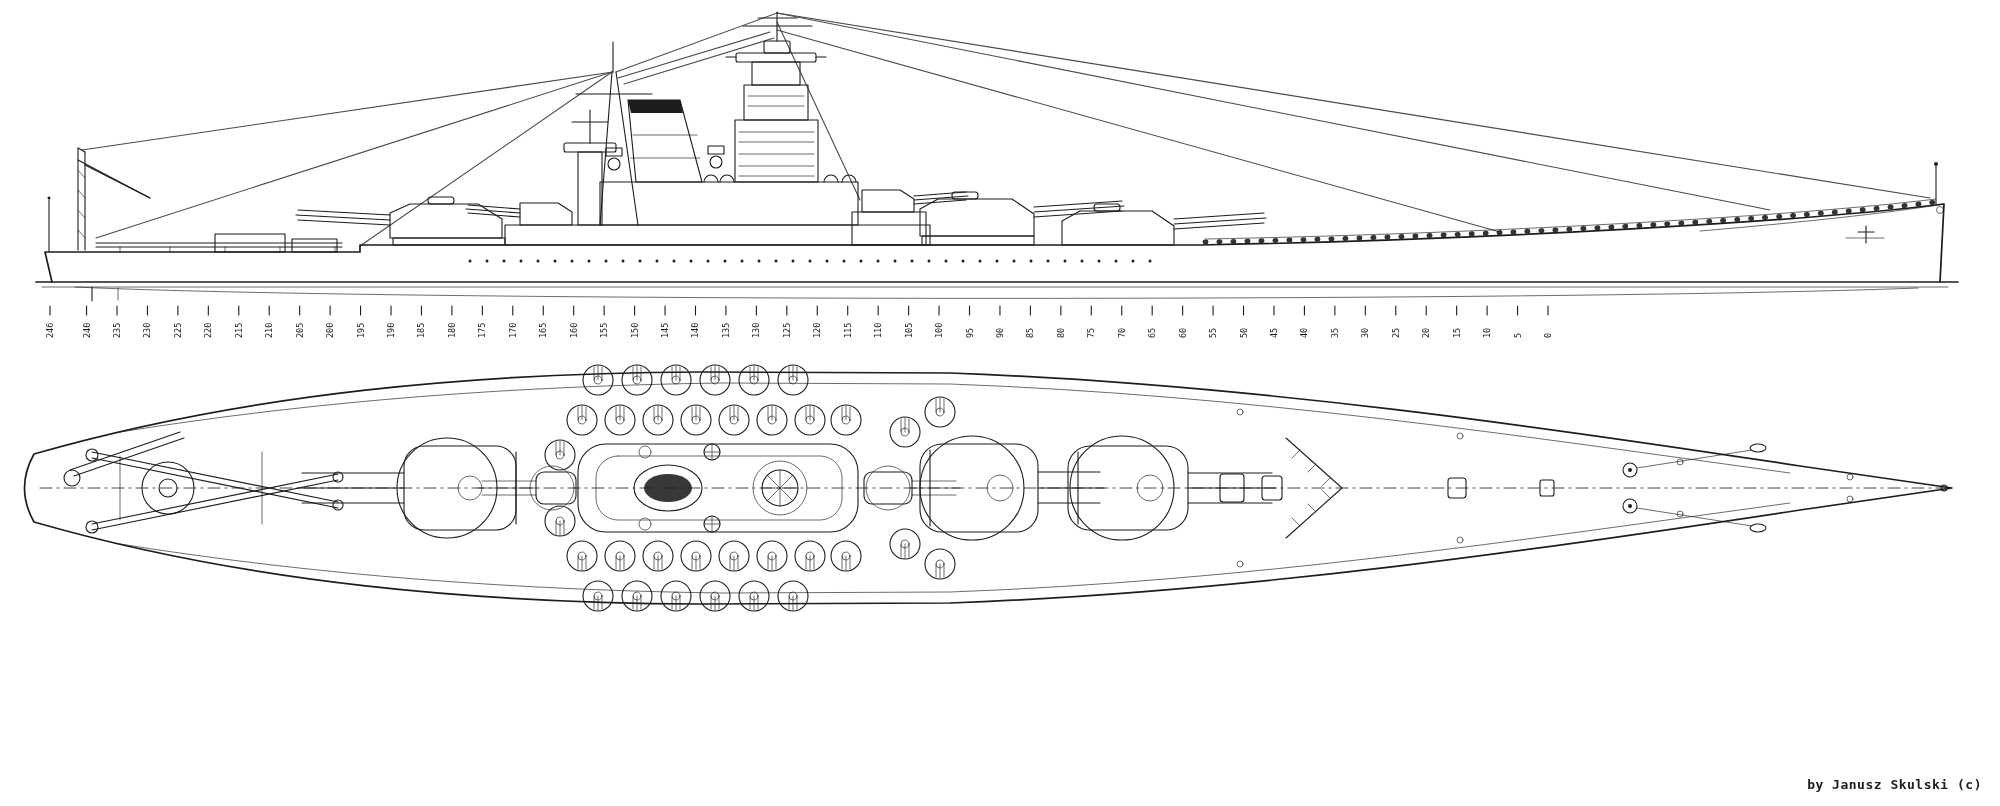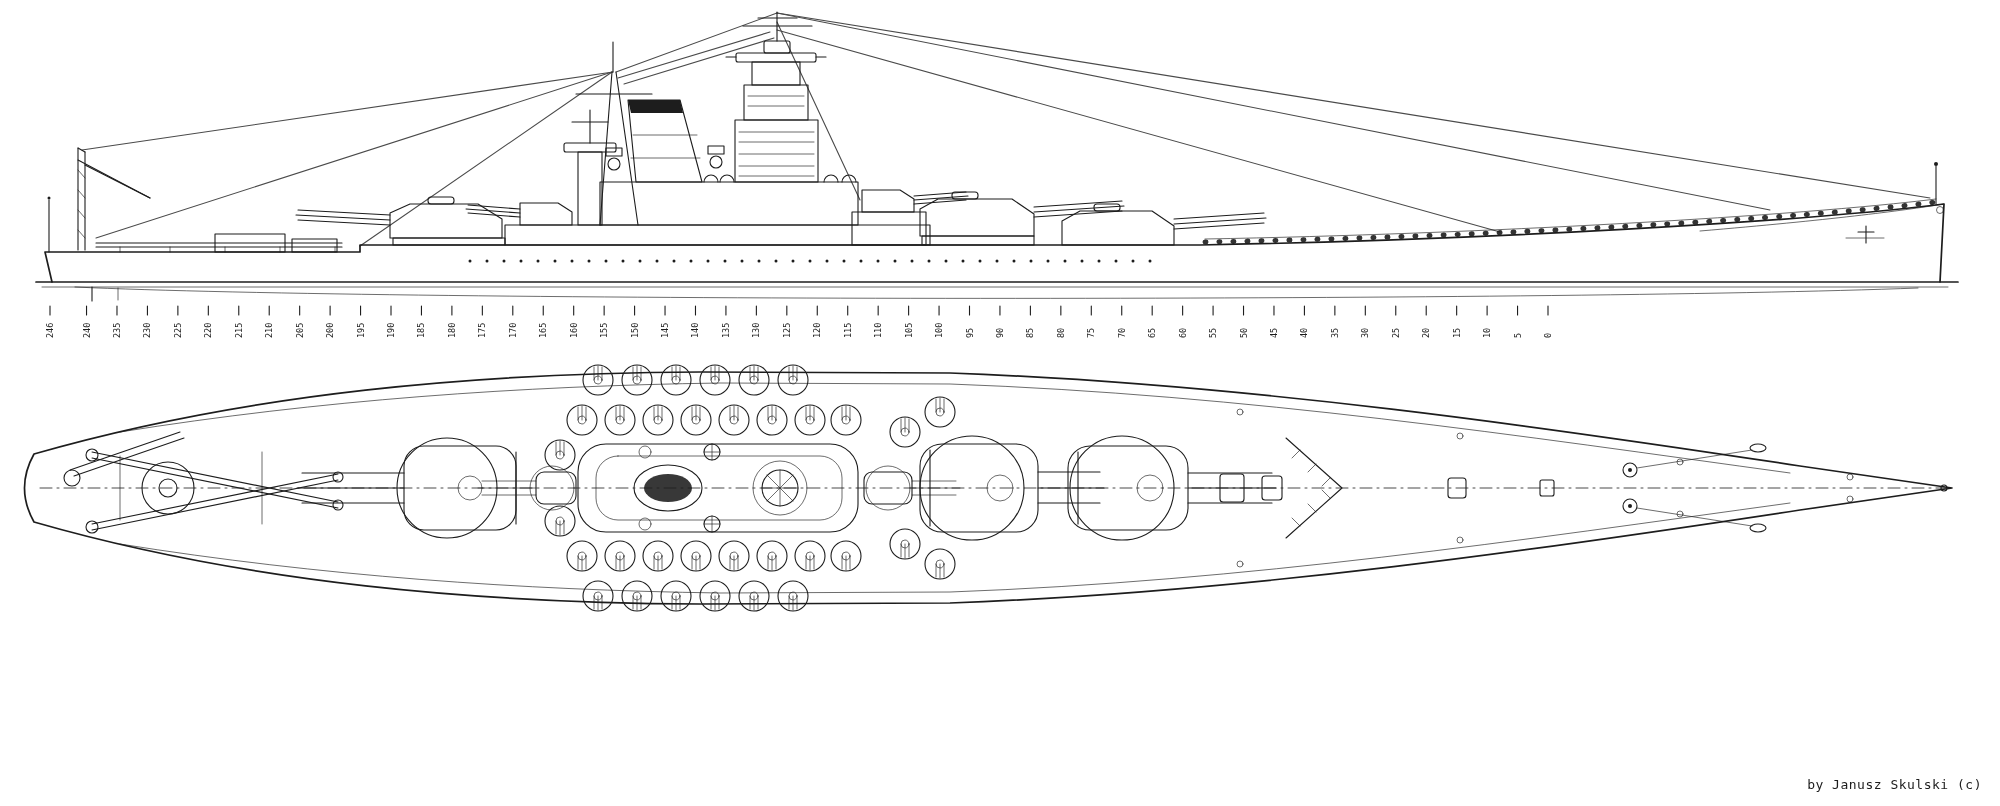--- a/index.html
+++ b/index.html
@@ -11,21 +11,21 @@
   svg .thin{stroke-width:.65;}
   svg .lt{stroke-width:.6;opacity:.8;}
   svg .med{stroke-width:1.7;}
   svg .ticks{stroke-width:5;stroke-dasharray:1 13;opacity:.9;}
   svg .cl{stroke-width:.8;stroke-dasharray:12 5 2 5;}
   svg .fill{fill:var(--ink,#1d1d1d);stroke:none;}
   svg .fillD{fill:var(--ink,#1d1d1d);fill-opacity:.88;stroke:none;}
   svg .dot{fill:var(--ink,#1d1d1d);stroke:none;}
   svg text, svg .num{stroke:none;fill:var(--ink,#1d1d1d);
        font-family:"DejaVu Sans Mono","Liberation Mono",monospace;font-size:8.5px;}
-  .credit{position:absolute;right:18px;bottom:14px;font-weight:normal;font-size:13px;
+  .credit{position:absolute;right:18px;bottom:14px;font-weight:bold;font-size:13px;
           letter-spacing:.5px;color:var(--ink,#1d1d1d);}
 </style>
 </head>
 <body>
 
 <div class="page">
 <svg width="2000" height="806" viewBox="0 0 2000 806">
 
   <g>
 

